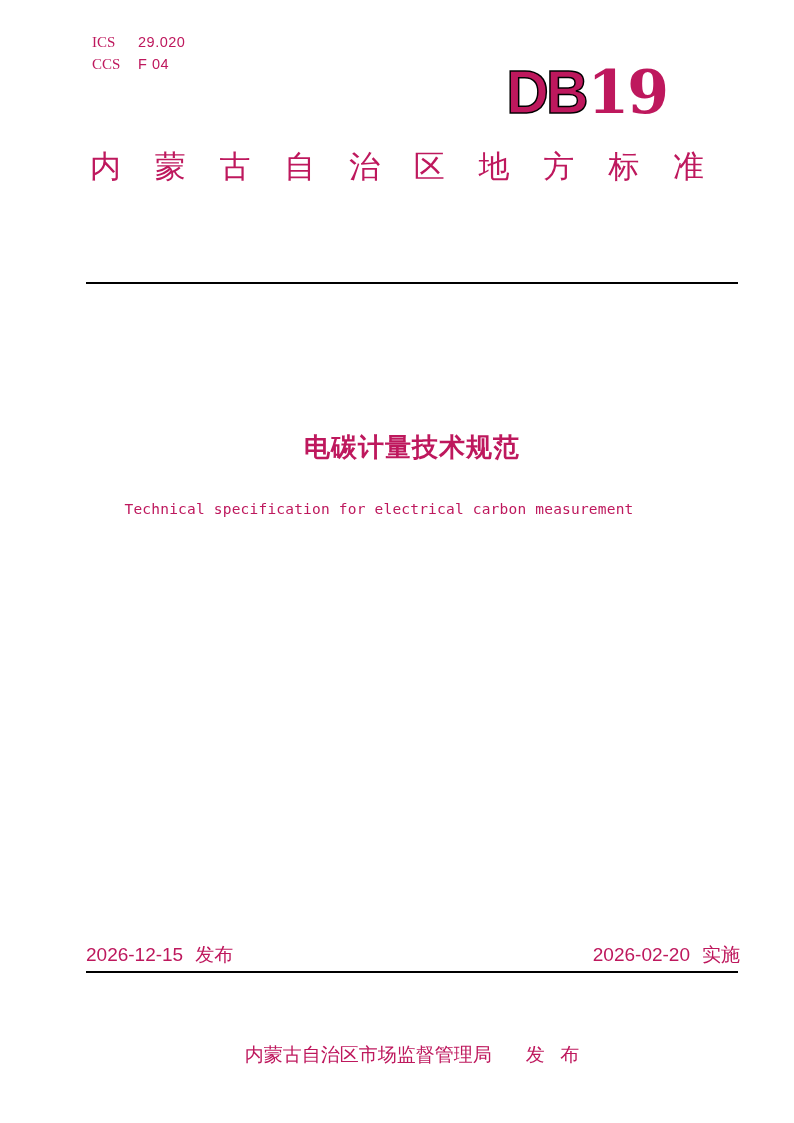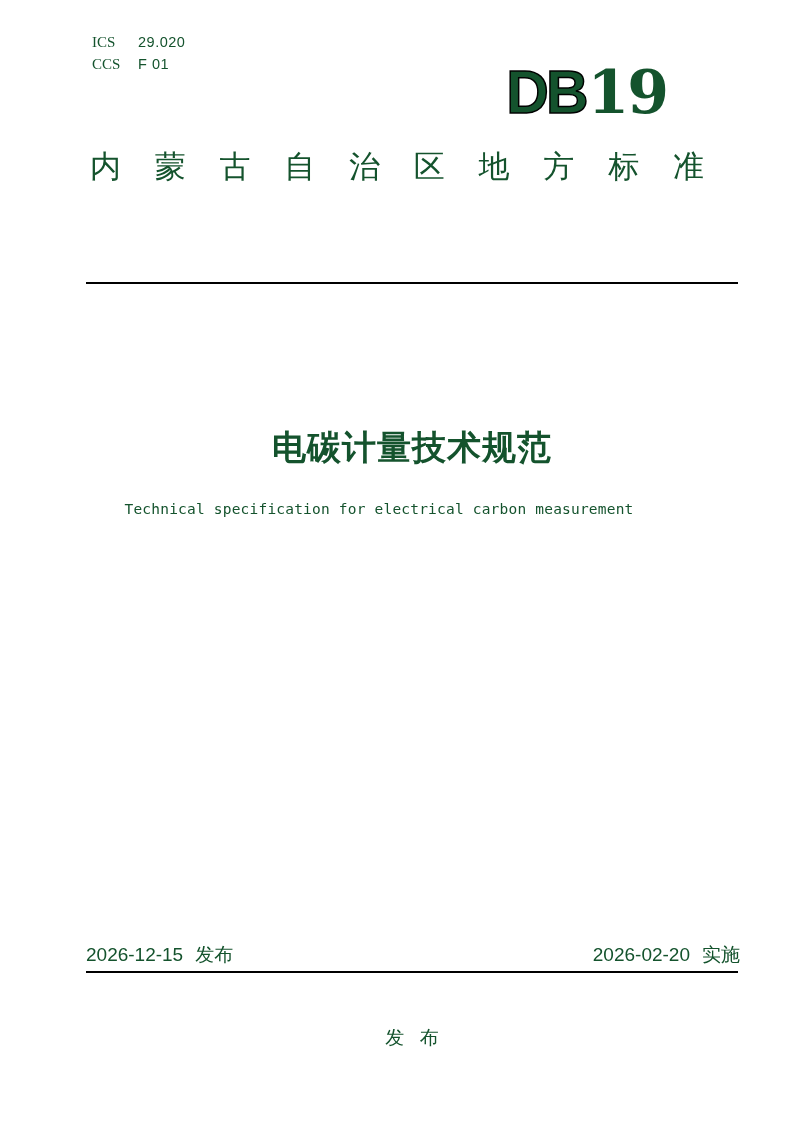--- a/index.html
+++ b/index.html
@@ -3,21 +3,21 @@
 <meta charset="utf-8">
 <style>
   * { margin: 0; padding: 0; box-sizing: border-box; }
   html, body { background: #e8e8e8; }
   .page {
     position: relative;
     width: 794px;
     height: 1123px;
     margin: 0 auto;
     background: #ffffff;
-    color: #14532d;
+    color: #be185d;
     font-family: "Liberation Sans", sans-serif;
     overflow: hidden;
   }
 
   
   .meta {
     position: absolute;
     left: 92px;
     top: 31px;
     font-size: 14.5px;
@@ -91,21 +91,21 @@
   .rule-top { top: 282px; }
   .rule-bottom { top: 971px; }
 
   
   .title {
     position: absolute;
     left: 86px;
     top: 424px;
     width: 652px;
     text-align: center;
-    font-size: 34px;
+    font-size: 26px;
     font-weight: 700;
     letter-spacing: 1px;
     line-height: 46px;
   }
   .title-en {
     position: absolute;
     left: 0;
     top: 501px;
     width: 758px;
     text-align: center;
@@ -136,33 +136,33 @@
     top: 1025px;
     width: 652px;
     display: flex;
     justify-content: center;
     align-items: baseline;
     gap: 34px;
     font-size: 19px;
     line-height: 26px;
     white-space: nowrap;
   }
-  .publish-label { word-spacing: 10px; }
+  .publish-label { word-spacing: 10px; margin-top: 17px; }
 </style>
 </head>
 <body>
 
 <div class="page">
 
   <div class="meta">
     <div class="meta-row">
       <span class="meta-label">ICS</span><span class="meta-value">29.020</span>
     </div>
     <div class="meta-row">
-      <span class="meta-label">CCS</span><span class="meta-value">F 01</span>
+      <span class="meta-label">CCS</span><span class="meta-value">F 04</span>
     </div>
   </div>
 
   <div class="logo">
     <span class="logo-db">DB</span>
     <span class="logo-num">19</span>
   </div>
 
   <div class="std-class">
       <span>内</span>
@@ -189,16 +189,17 @@
       <span>2026-12-15</span><span class="date-label">发布</span>
     </div>
     <div>
       <span>2026-02-20</span><span class="date-label">实施</span>
     </div>
   </div>
 
   <div class="rule rule-bottom"></div>
 
   <div class="publisher">
+    <span>内蒙古自治区市场监督管理局</span>
     <span class="publish-label">发 布</span>
   </div>
 
 </div>
 
 </body></html>

